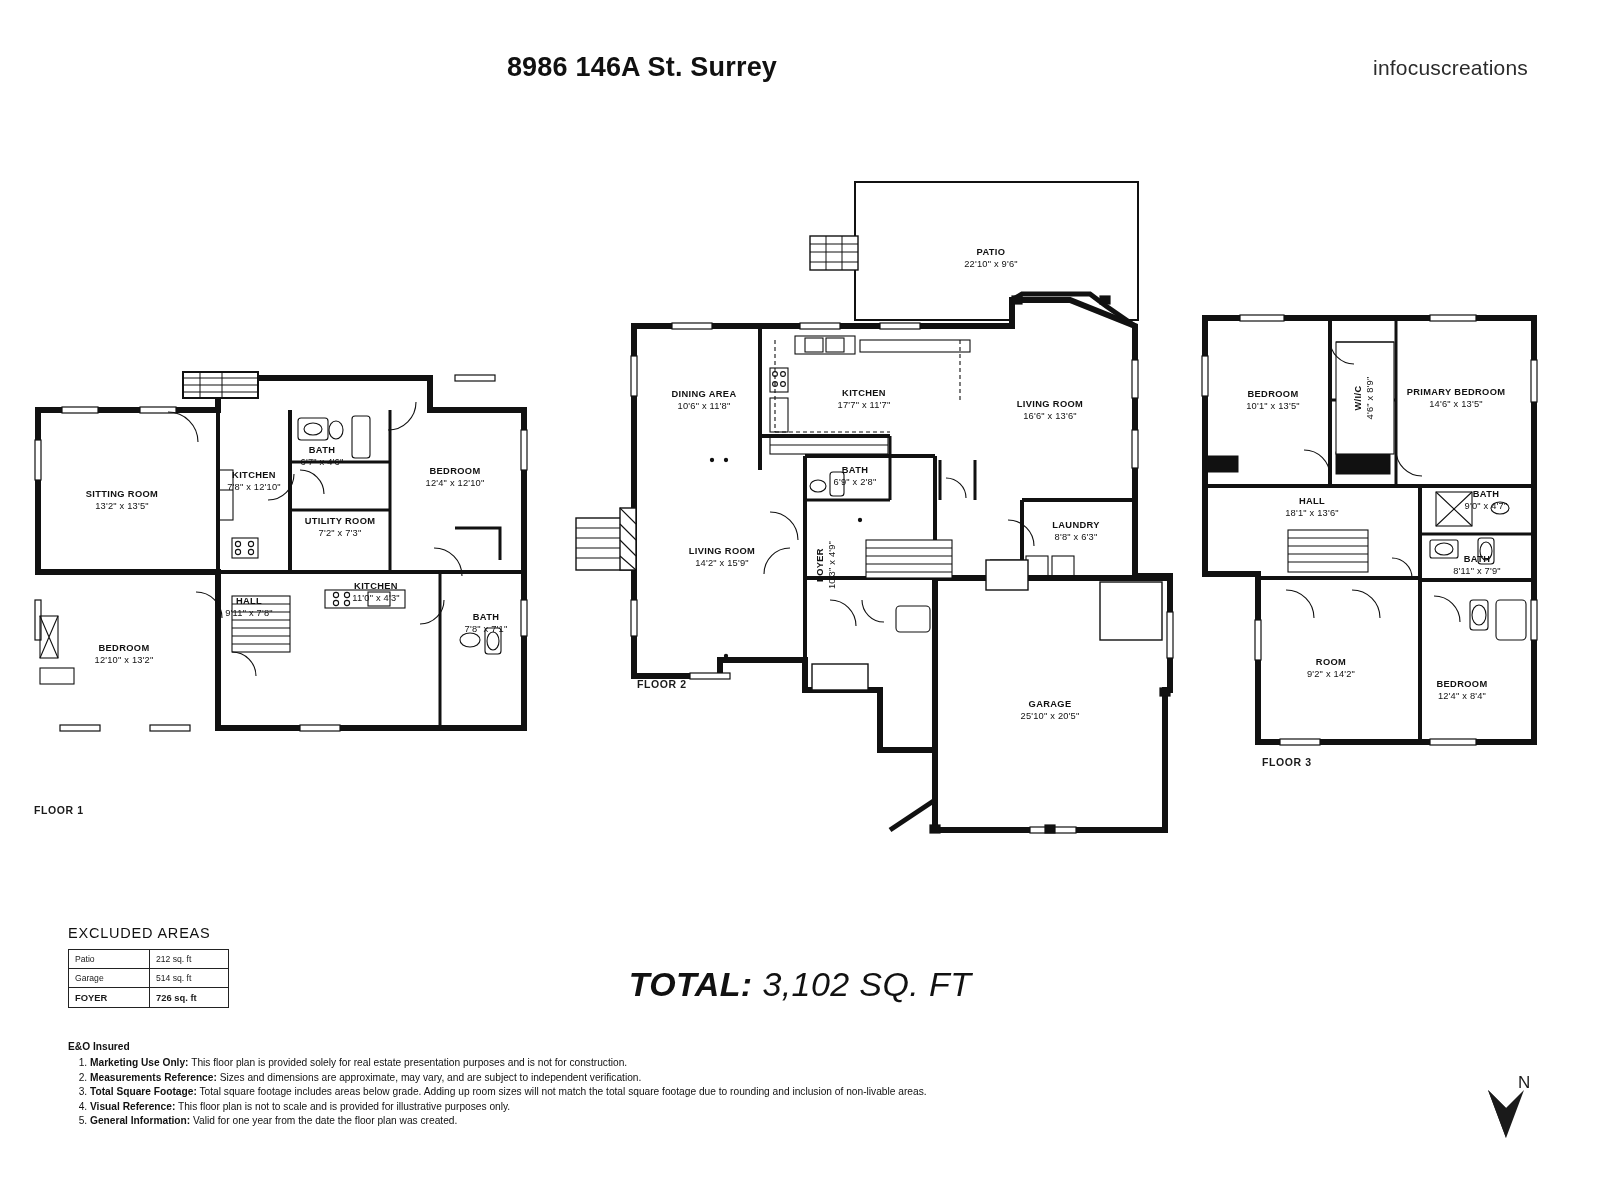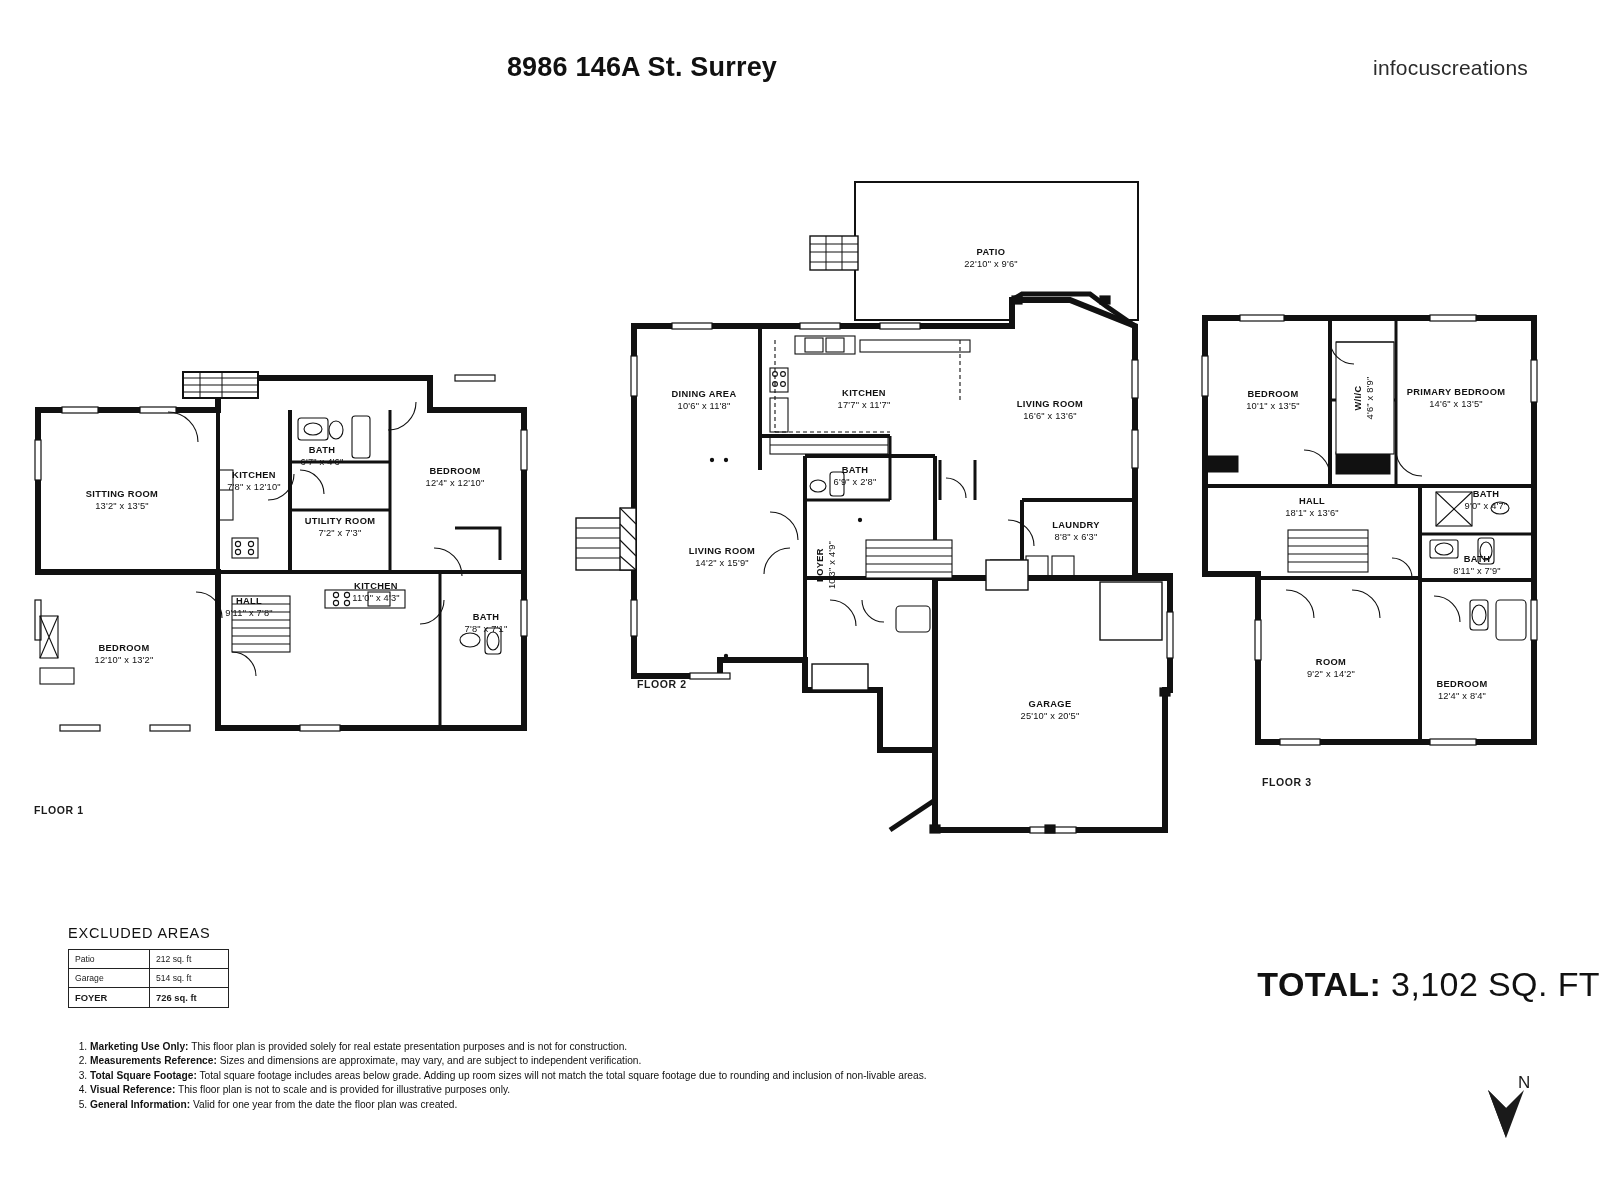--- a/index.html
+++ b/index.html
@@ -84,21 +84,22 @@
     border: 1px solid #222;
     padding: 4px 6px;
   }
   table.excluded td.k { width: 68px; }
   table.excluded td.v { width: 66px; }
   table.excluded tr.total td { font-weight: bold; font-size: 9.4px; }
 
   
   #total-block {
     left: 0; top: 965px; width: 1600px;
-    text-align: right;
+    text-align: center;
+    font-style: italic;
   }
   #total-line {
     font-size: 34px;
     letter-spacing: 0.4px;
     color: #111;
   }
   #total-line .lbl { font-weight: bold; }
   #total-line .val { font-weight: normal; }
   #created-line {
     margin-top: 9px;
@@ -379,21 +380,21 @@
         <path d="M1392,558 A20,20 0 0 1 1412,578"></path>
       </g>
     </g>
 
   </g>
 </svg>
 </div>
 
 <div class="abs floor-label" style="left:34px; top:804px;">FLOOR 1</div>
 <div class="abs floor-label" style="left:637px; top:678px;">FLOOR 2</div>
-<div class="abs floor-label" style="left:1262px; top:776px;">FLOOR 3</div>
+<div class="abs floor-label" style="left:1262px; top:756px;">FLOOR 3</div>
 
 <div class="abs room" style="left:122px; top:500px;">
   <div class="rname">SITTING ROOM</div>
   <div class="rdim">13'2" x 13'5"</div>
 </div>
 <div class="abs room" style="left:254px; top:481px;">
   <div class="rname">KITCHEN</div>
   <div class="rdim">7'8" x 12'10"</div>
 </div>
 <div class="abs room" style="left:322px; top:456px;">
@@ -516,20 +517,21 @@
 </div>
 
 <div class="abs" id="total-block">
   <div id="total-line">
     <span class="lbl">TOTAL:</span>
     <span class="val">3,102 SQ. FT</span>
   </div>
 </div>
 
 <div class="abs" id="disclaimer">
+  <div class="eo">E&amp;O Insured</div>
   <ol>
     <li><b>Marketing Use Only:</b><span> This floor plan is provided solely for real estate presentation purposes and is not for construction.</span></li>
     <li><b>Measurements Reference:</b><span> Sizes and dimensions are approximate, may vary, and are subject to independent verification.</span></li>
     <li><b>Total Square Footage:</b><span> Total square footage includes areas below grade. Adding up room sizes will not match the total square footage due to rounding and inclusion of non-livable areas.</span></li>
     <li><b>Visual Reference:</b><span> This floor plan is not to scale and is provided for illustrative purposes only.</span></li>
     <li><b>General Information:</b><span> Valid for one year from the date the floor plan was created.</span></li>
   </ol>
 </div>
 
 <div class="abs" id="compass">

